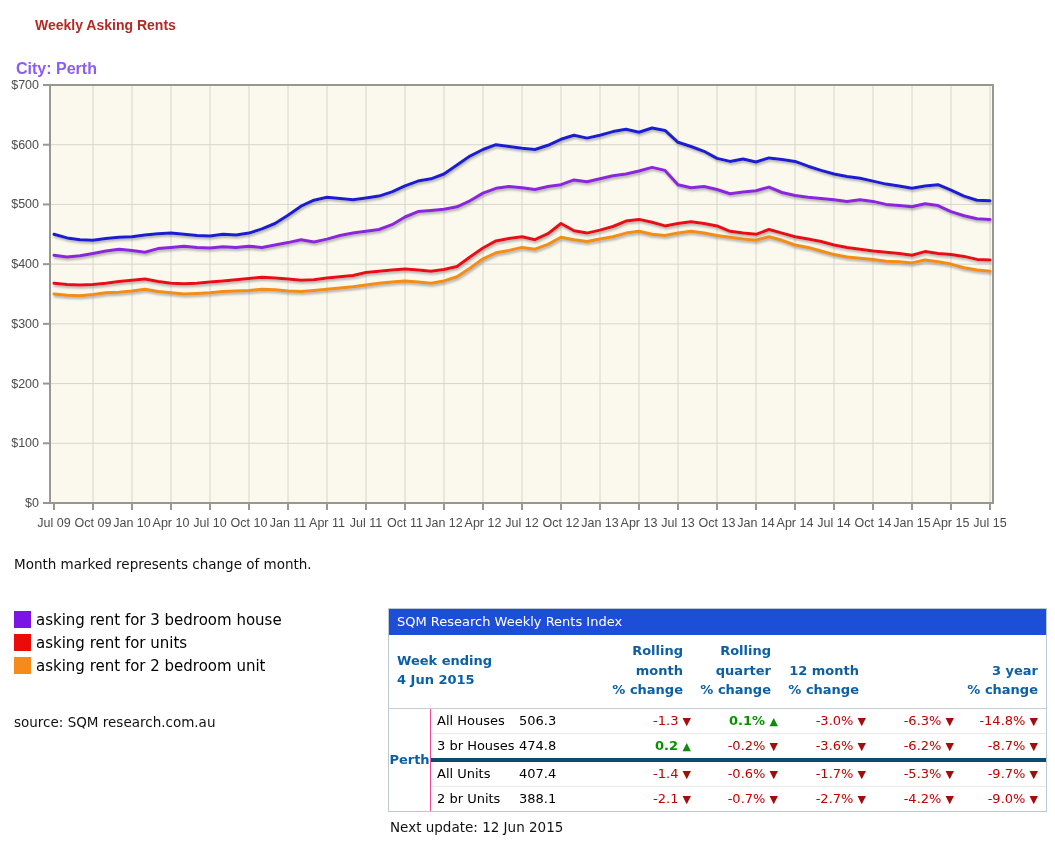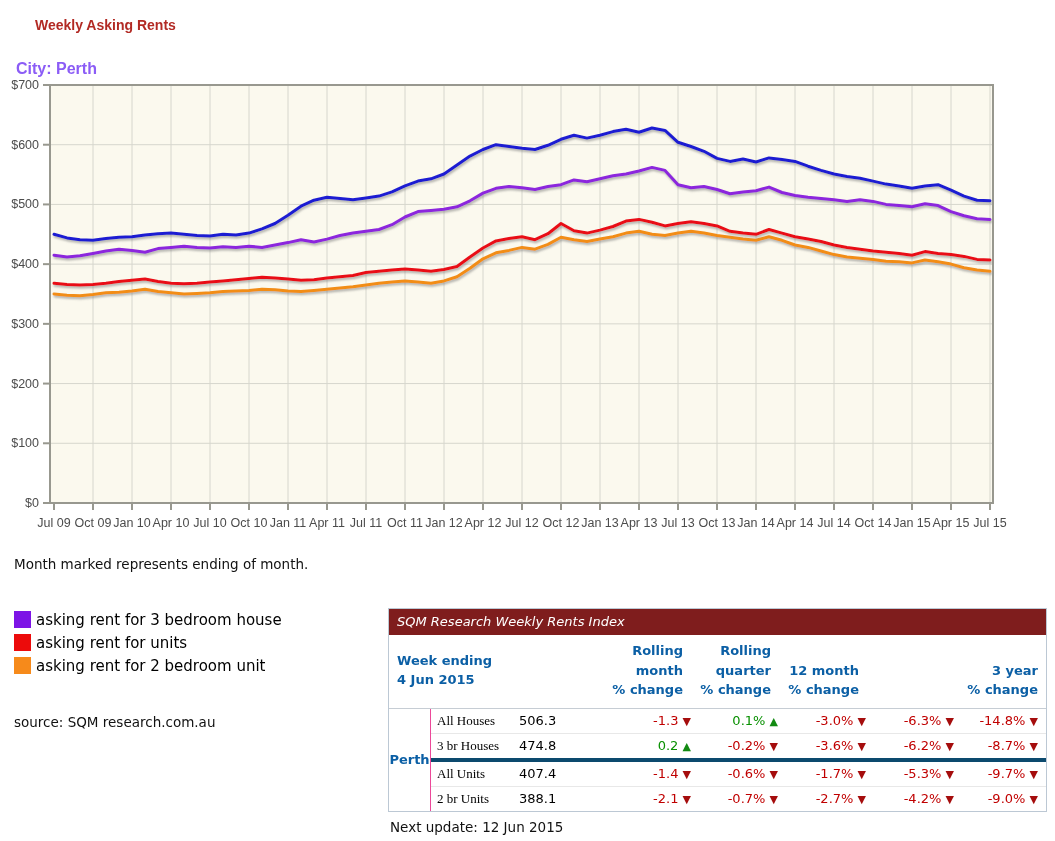--- a/index.html
+++ b/index.html
@@ -18,39 +18,39 @@
   .legend-item{display:flex;align-items:center;height:23px;}
   .legend-swatch{width:17px;height:17px;margin-right:5px;flex:0 0 auto;}
   .legend-label{font-size:15px;color:#000;white-space:nowrap;}
 
   .source-line{position:absolute;left:14px;top:714px;font-size:13.5px;color:#111;}
   .next-update{position:absolute;left:390px;top:819px;font-size:13.5px;color:#111;}
 
   
   .rents-table{position:absolute;left:388px;top:608px;width:659px;box-sizing:border-box;
     border:1px solid #bcc8d4;font-size:13px;background:#fff;}
-  .rt-titlebar{background:#7f1d1d;color:#fff;padding:4px 8px;font-size:13px;height:18px;line-height:18px;font-style:italic;}
+  .rt-titlebar{background:#1d4ed8;color:#fff;padding:4px 8px;font-size:13px;height:18px;line-height:18px;}
   .rt-headrow{display:flex;border-bottom:1px solid #c6cdd4;padding:6px 0 8px 0;}
   .rt-week{width:215px;box-sizing:border-box;padding:0 0 0 8px;display:flex;align-items:center;
     font-weight:bold;color:#0b5fa5;white-space:pre-line;line-height:1.5;}
   .rt-col{box-sizing:border-box;display:flex;align-items:flex-end;justify-content:flex-end;
     padding-right:8px;font-weight:bold;color:#0b5fa5;white-space:pre-line;text-align:right;line-height:1.5;}
   .rt-col.c0{width:95px;} .rt-col.c1{width:87px;} .rt-col.c2{width:88px;} .rt-col.c3{width:88px;} .rt-col.c4{flex:1;}
   .rt-body{display:flex;}
   .rt-city{width:42px;box-sizing:border-box;border-right:1px solid #ec4899;display:flex;
     align-items:center;justify-content:center;font-weight:bold;color:#0b5fa5;}
   .rt-rows{flex:1;}
   .rt-row{display:flex;align-items:center;height:24px;}
   .rt-row + .rt-row{border-top:1px solid #e8e8e8;}
   .rt-row.group-start{border-top:4px solid #0c4a6e;align-items:center;}
-  .rt-name{width:88px;box-sizing:border-box;padding-left:6px;white-space:nowrap;color:#000;font-family:Liberation Serif, serif;}
+  .rt-name{width:88px;box-sizing:border-box;padding-left:6px;white-space:nowrap;color:#000;}
   .rt-value{width:85px;box-sizing:border-box;color:#000;}
   .rt-cell{box-sizing:border-box;text-align:right;padding-right:8px;white-space:nowrap;}
   .rt-cell.c0{width:95px;} .rt-cell.c1{width:87px;} .rt-cell.c2{width:88px;} .rt-cell.c3{width:88px;} .rt-cell.c4{flex:1;}
-  .neg{color:#c00000;} .pos{color:#089000;}
+  .neg{color:#c00000;} .pos{color:#089000;font-weight:bold;}
   .arr-down{color:#a50d0d;font-size:11px;} .arr-up{color:#128a12;font-size:11px;}
 </style>
 </head>
 <body>
 
 <h1 class="page-title">Weekly Asking Rents</h1>
 <div class="page-subtitle">City: Perth</div>
 
 <div class="chart-wrap">
   <svg id="chart-svg" width="1040" height="465" viewBox="0 0 1040 465">
@@ -159,21 +159,21 @@
         <line x1="912" y1="427" x2="912" y2="434" stroke="#98988f" stroke-width="2"></line>
         <text x="912" y="451" text-anchor="middle" fill="#4c4c4c" font-size="12.5" font-family="&quot;Liberation Sans&quot;, sans-serif">Jan 15</text>
         <line x1="951" y1="427" x2="951" y2="434" stroke="#98988f" stroke-width="2"></line>
         <text x="951" y="451" text-anchor="middle" fill="#4c4c4c" font-size="12.5" font-family="&quot;Liberation Sans&quot;, sans-serif">Apr 15</text>
         <line x1="990" y1="427" x2="990" y2="434" stroke="#98988f" stroke-width="2"></line>
         <text x="990" y="451" text-anchor="middle" fill="#4c4c4c" font-size="12.5" font-family="&quot;Liberation Sans&quot;, sans-serif">Jul 15</text>
       </g>
   </svg>
 </div>
 
-<div class="chart-note">Month marked represents ending of month.</div>
+<div class="chart-note">Month marked represents change of month.</div>
 
 <div class="legend" id="legend-box">
     <div class="legend-item">
       <span class="legend-swatch" style="background: rgb(125, 20, 230);"></span>
       <span class="legend-label">asking rent for 3 bedroom house</span>
     </div>
     <div class="legend-item">
       <span class="legend-swatch" style="background: rgb(236, 11, 11);"></span>
       <span class="legend-label">asking rent for units</span>
     </div>

